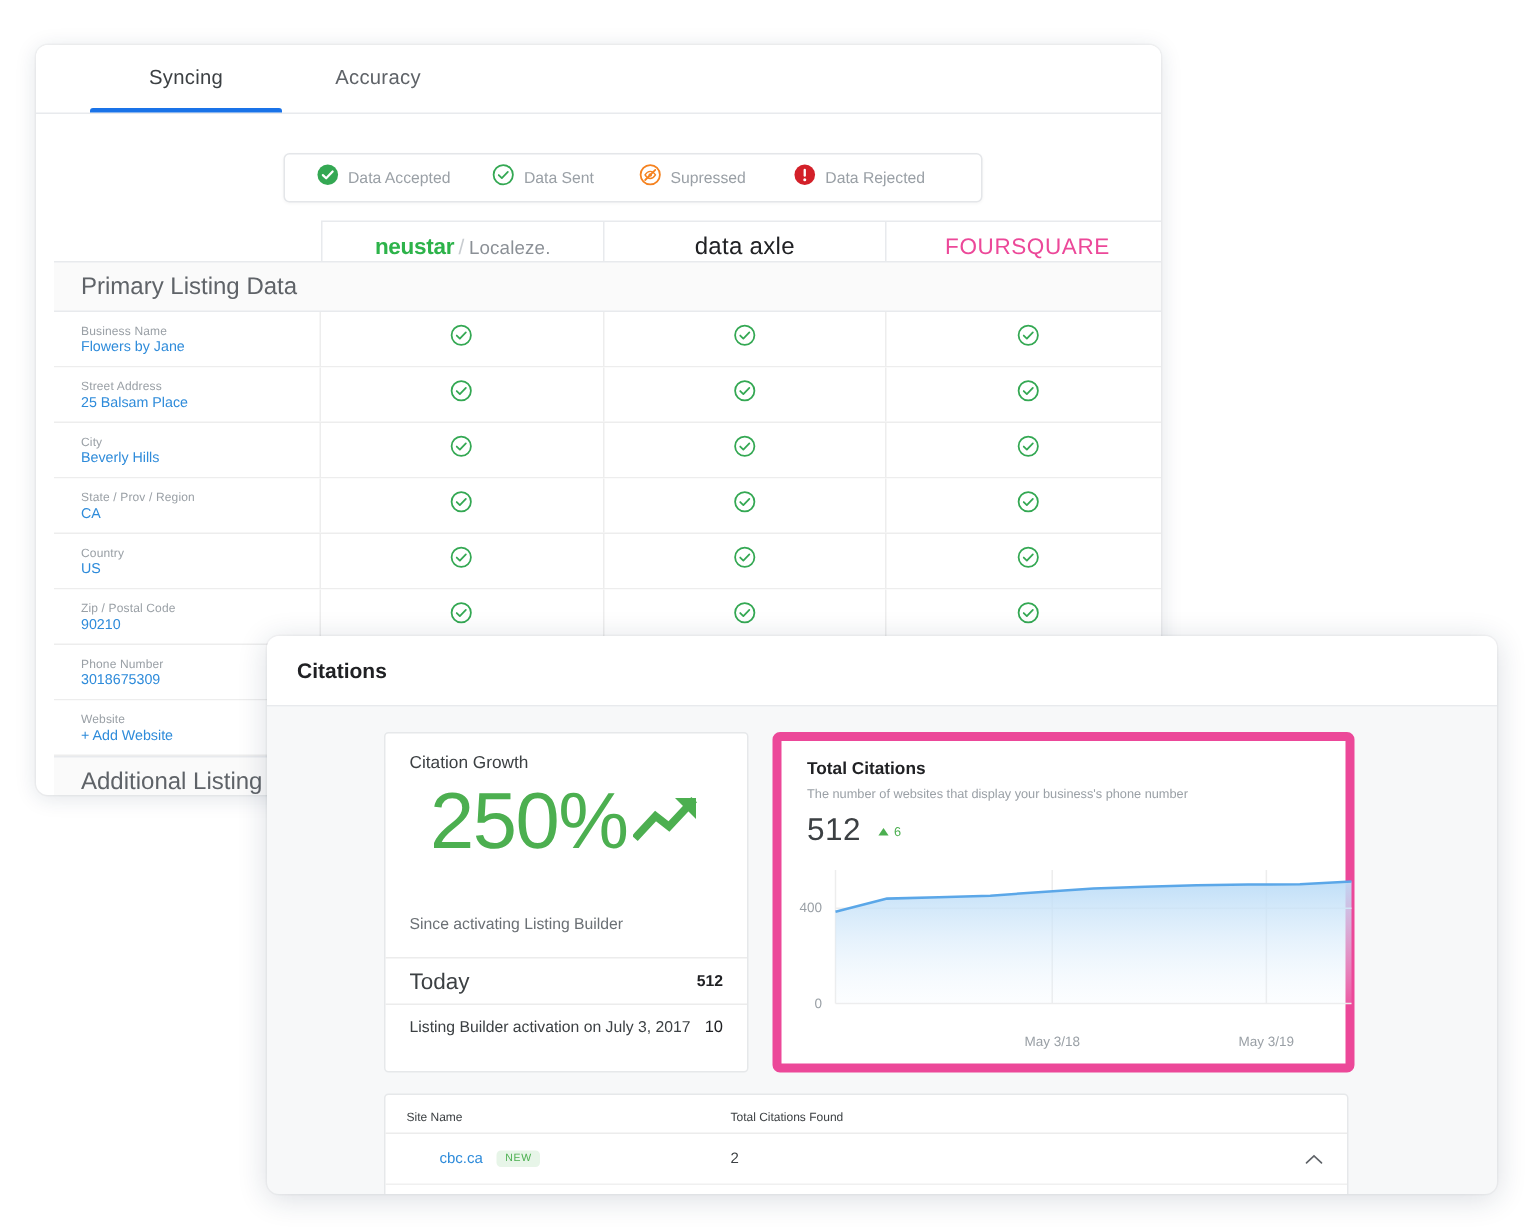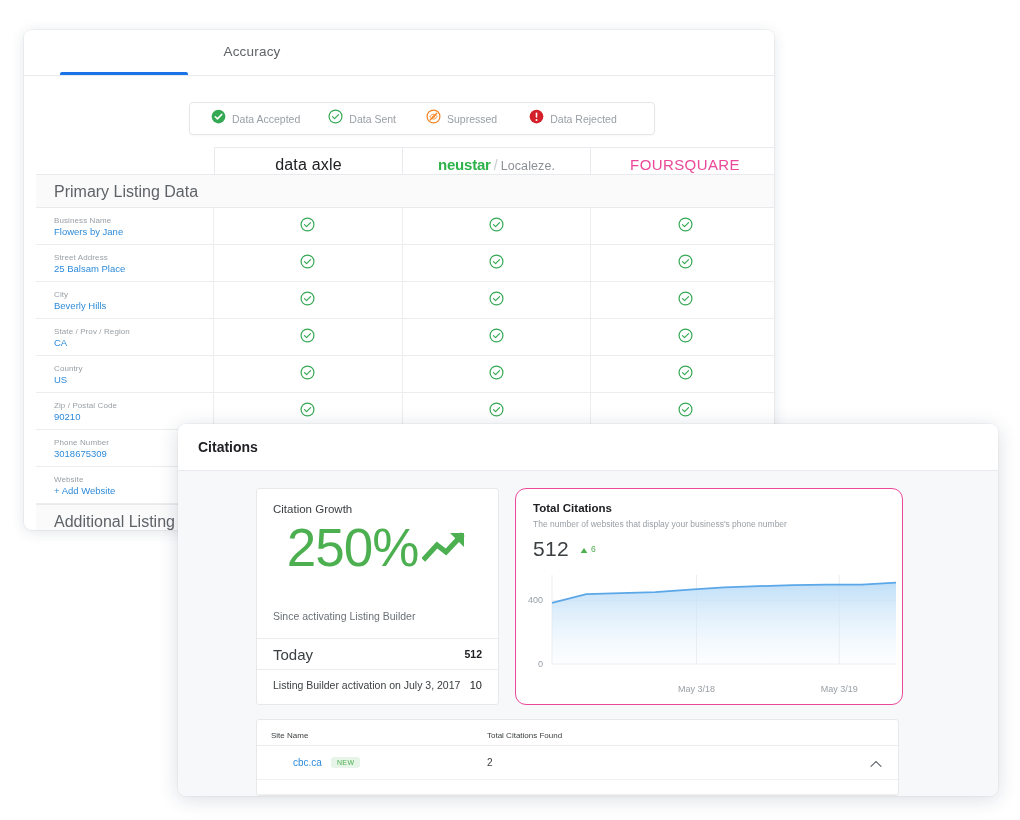--- a/index.html
+++ b/index.html
@@ -263,22 +263,22 @@
   }
   .growth-stat-label { font-size: 15px; color: #3c4043; }
   .growth-stat-value { font-size: 10.5px; color: #202124; font-weight: bold; }
   .growth-stat.secondary .growth-stat-label { font-size: 10.5px; }
   .growth-stat.secondary .growth-stat-value { font-weight: normal; font-size: 11px; }
 
   
   .total-card {
     width: 388px;
     background: #fff;
-    border: 1px solid #ec4899;
-    border-radius: 11px;
+    border: 6px solid #ec4899;
+    border-radius: 5px;
     box-sizing: border-box;
     padding: 13px 0 0 0;
   }
   .total-title {
     font-size: 11.5px;
     font-weight: bold;
     color: #202124;
     padding-left: 17px;
   }
   .total-sub {
@@ -370,20 +370,21 @@
   .sites-row-empty { height: 14px; }
 </style>
 </head>
 <body>
 
 <div id="stage">
 
   <div id="syncing-card">
 
     <div class="tabs-bar">
+      <div class="tab active" style="left:36px; width:128px;">Syncing</div>
       <div class="tab" style="left:164px; width:128px;">Accuracy</div>
       <div class="tab-underline" style="left:36px; width:128px;"></div>
     </div>
 
     <div class="legend">
       <div class="legend-item">
         <span>
           <svg width="15" height="15" viewBox="0 0 24 24">
             <circle cx="12" cy="12" r="11" fill="#34a853"></circle>
             <path d="M6.8 12.4 L10.3 15.8 L17.2 8.6" fill="none" stroke="#fff" stroke-width="2.4" stroke-linecap="round" stroke-linejoin="round"></path>
@@ -418,28 +419,28 @@
             <rect x="10.75" y="5.6" width="2.5" height="8.4" rx="1.25" fill="#fff"></rect>
             <circle cx="12" cy="17.4" r="1.6" fill="#fff"></circle>
           </svg>
         </span>
         <span class="legend-label">Data Rejected</span>
       </div>
     </div>
 
     <div class="provider-head">
       <div class="provider-cell">
-        <span class="logo-dataaxle">data axle</span>
-      </div>
-      <div class="provider-cell">
         <span class="logo-neustar-wrap">
           <span class="logo-neustar">neustar</span>
           <span class="logo-slash">/</span>
           <span class="logo-localeze">Localeze.</span>
         </span>
+      </div>
+      <div class="provider-cell">
+        <span class="logo-dataaxle">data axle</span>
       </div>
       <div class="provider-cell">
         <span class="logo-foursquare">FOURSQUARE</span>
       </div>
     </div>
 
     <div class="sync-table">
       <div class="section-head">Primary Listing Data</div>
 
       <div class="sync-row">

